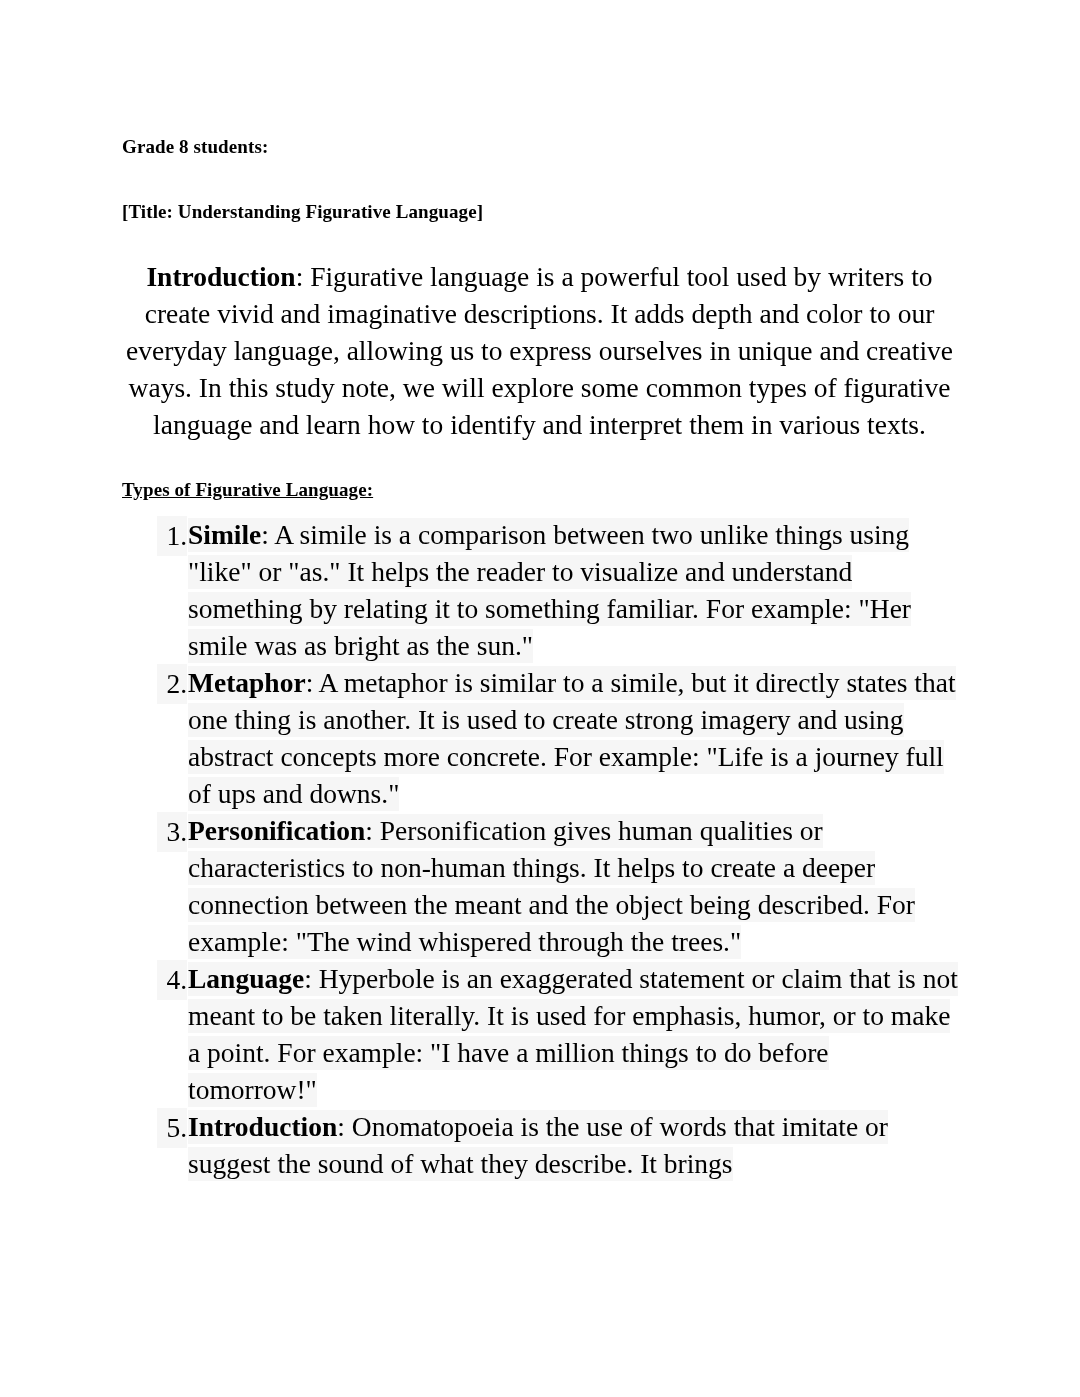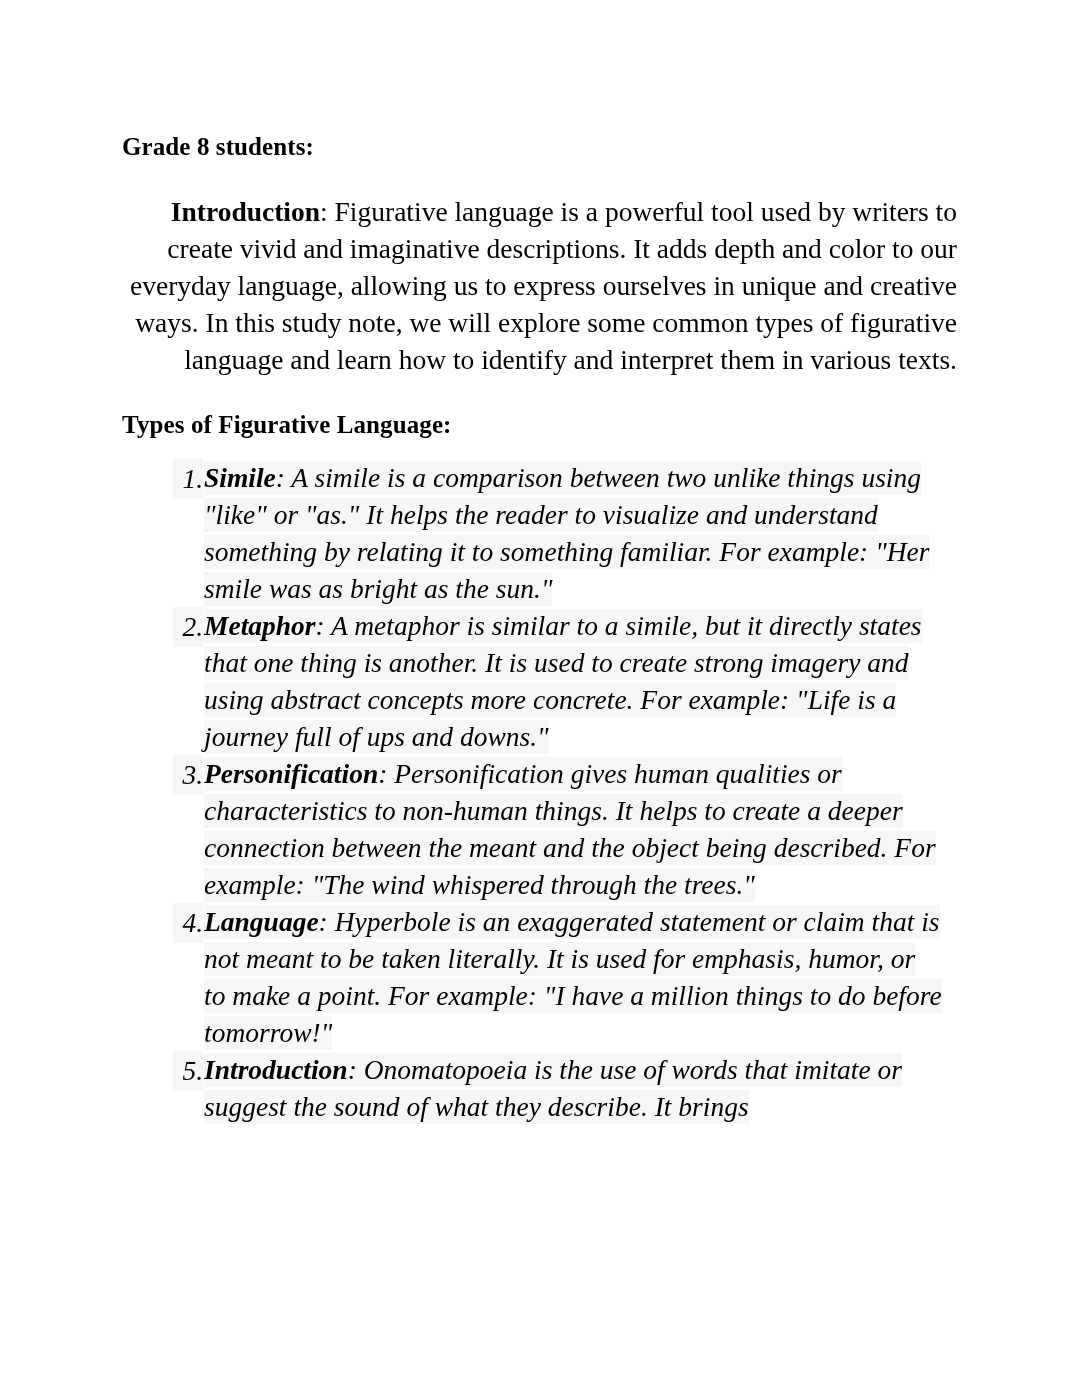--- a/index.html
+++ b/index.html
@@ -27,48 +27,48 @@
   }
 
   .doc-block {
     font-size: 27.5px;
     line-height: 37px;
   }
 
   
   .heading {
     font-weight: bold;
-    font-size: 25px;
+    font-size: 19px;
     line-height: 37px;
     margin: 0 0 28px 0;
     letter-spacing: 0.1px;
   }
 
   .para {
     font-size: 27.5px;
     line-height: 37px;
     margin: 8px 0 28px 0;
     max-width: 835px;
-    text-align: right;
+    text-align: center;
   }
   .para .lead {
     font-weight: bold;
   }
 
   .heading.types {
     margin-bottom: 8px;
+    text-decoration: underline;
   }
 
   
   ol.type-list {
-    margin: 16px;
+    margin: 0;
     padding: 0 0 0 0;
     list-style: none;
     counter-reset: tl;
-    font-style: italic;
   }
   ol.type-list > li {
     counter-increment: tl;
     position: relative;
     margin: 0 0 0 0;
     padding: 0 0 0 66px;   
     font-size: 27.5px;
     line-height: 37px;
     max-width: 800px;
   }
@@ -102,20 +102,21 @@
 </style>
 </head>
 <body>
 
 <div class="page">
 
   <div class="doc-block">
 
     <p class="heading">Grade 8 students:</p>
 
+    <p class="heading">[Title: Understanding Figurative Language]</p>
 
     <p class="para"><span class="lead">Introduction</span><span>: Figurative language is a powerful tool used by writers to create vivid and imaginative descriptions. It adds depth and color to our everyday language, allowing us to express ourselves in unique and creative ways. In this study note, we will explore some common types of figurative language and learn how to identify and interpret them in various texts.</span></p>
 
     <p class="heading types">Types of Figurative Language:</p>
 
     <ol class="type-list">
 
       <li><span class="hl"><span class="term">Simile</span><span>: A simile is a comparison between two unlike things using "like" or "as." It helps the reader to visualize and understand something by relating it to something familiar. For example: "Her smile was as bright as the sun."</span></span></li>
 
       <li><span class="hl"><span class="term">Metaphor</span><span>: A metaphor is similar to a simile, but it directly states that one thing is another. It is used to create strong imagery and using abstract concepts more concrete. For example: "Life is a journey full of ups and downs."</span></span></li>

